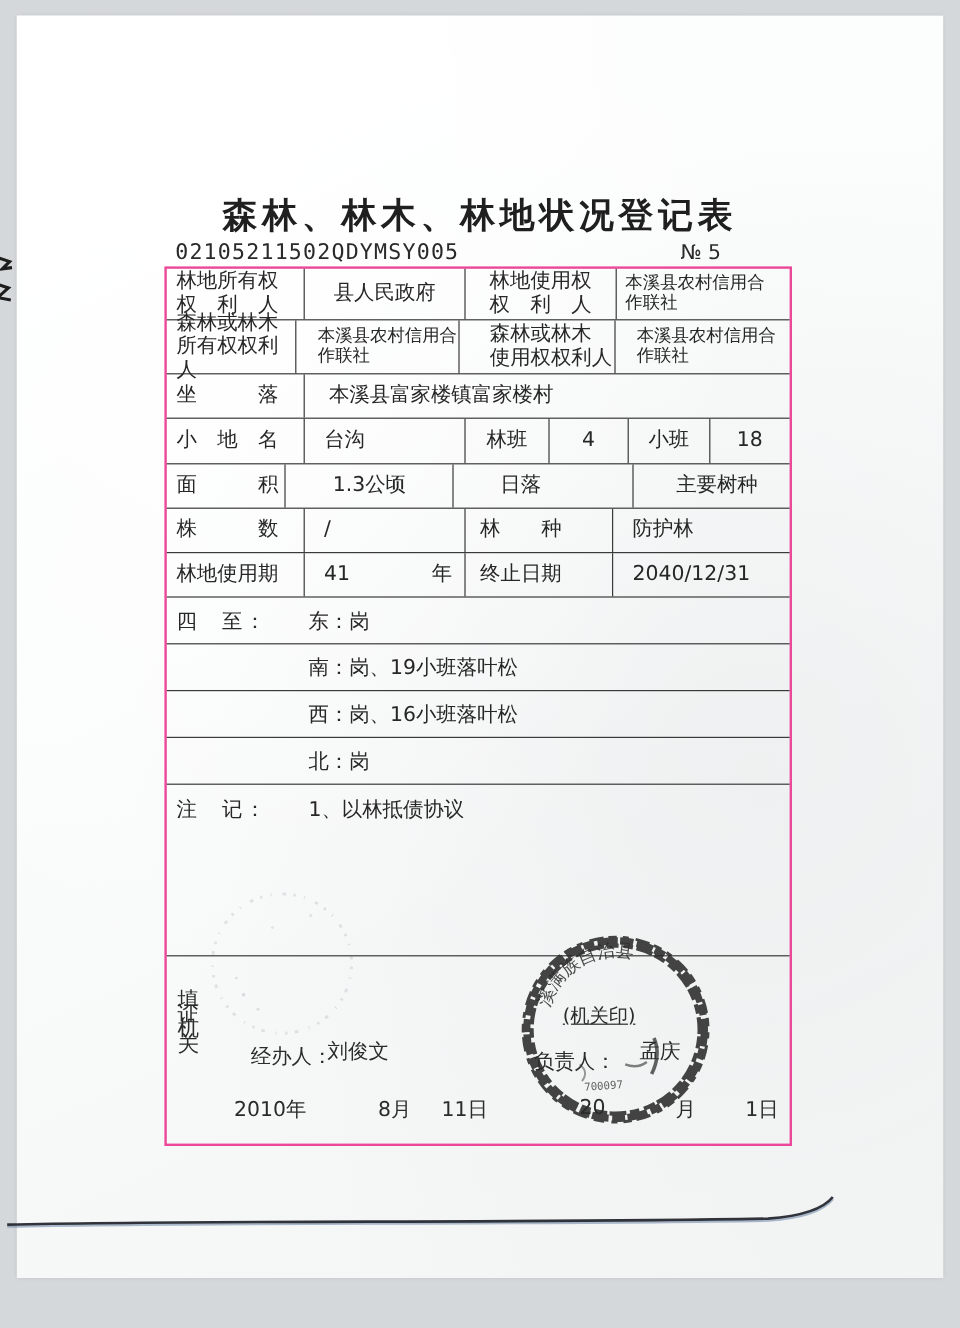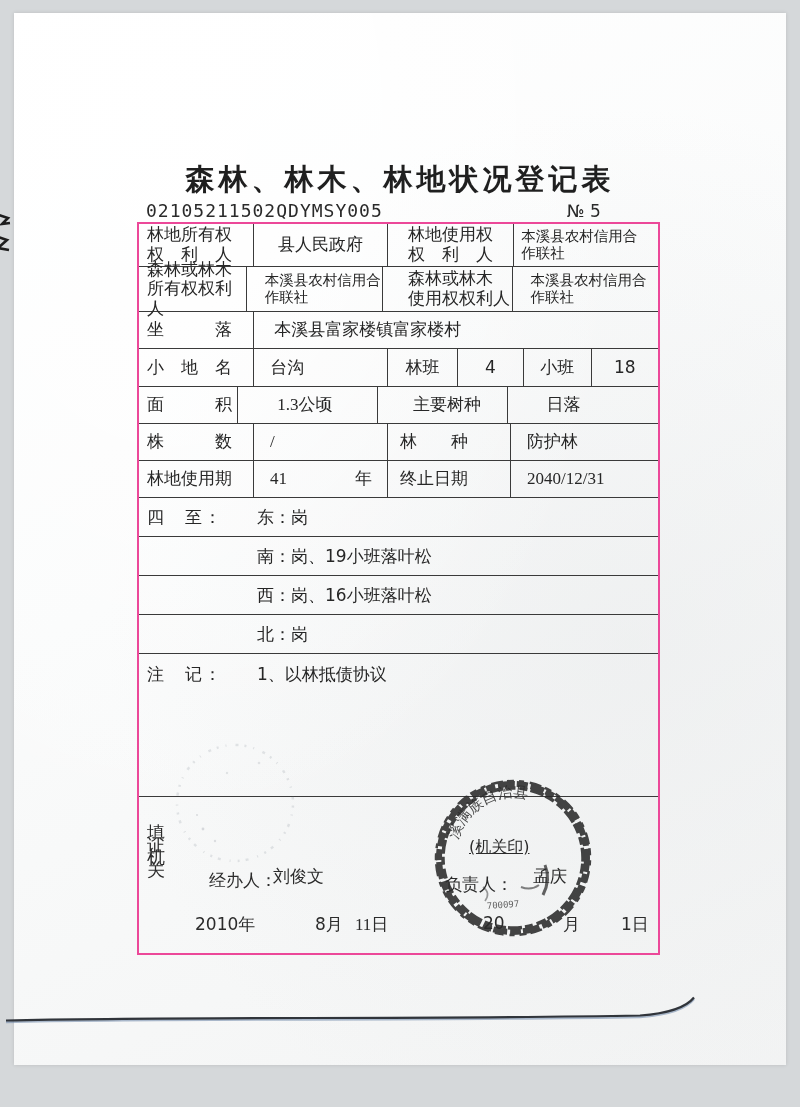--- a/index.html
+++ b/index.html
@@ -37,21 +37,21 @@
   }
   .trow{display:flex;border-bottom:1.5px solid #3a3a3a;box-sizing:border-box;}
   .trow:last-child{border-bottom:none;}
   .tcell{
     border-right:1.5px solid #3a3a3a;box-sizing:border-box;
     display:flex;align-items:center;font-size:17px;line-height:1.15;
     white-space:pre-line;overflow:visible;
   }
   .tcell:last-child{border-right:none;}
   .lab{padding-left:8px;color:#272727;}
-  .val{padding-left:16px;font-family:Liberation Serif, serif;}
+  .val{padding-left:16px;}
   .cen{justify-content:center;padding-left:0;}
   .small{font-size:14.5px;padding-left:7px;align-items:center;}
   
   .w0{width:116px;} .w1{width:135px;} .w2a{width:127px;} .w3a{width:145px;}
   .w2b{width:124px;} .w3b{width:148px;}
   .q0{width:116px;} .q1{width:135px;} .q2{width:70px;} .q3{width:67px;}
   .q4{width:68px;} .q5{width:67px;}
   .h1{height:43px;} .h2{height:45px;gap:11px;} .h3{height:37px;} .h4{height:38px;}
   .h5{height:37px;gap:23px;} .h6{height:37px;} .h7{height:37px;}
   .hb{height:39px;} .hn{height:143px;} .hf{height:157px;}
@@ -122,22 +122,22 @@
     <div class="tcell val q1">台沟</div>
     <div class="tcell cen q2">林班</div>
     <div class="tcell cen q3">4</div>
     <div class="tcell cen q4">小班</div>
     <div class="tcell cen q5">18</div>
   </div>
 
   <div class="trow h5">
     <div class="tcell lab w0">面　　　积</div>
     <div class="tcell val w1">1.3公顷</div>
+    <div class="tcell val w3b">日落</div>
     <div class="tcell lab w2b" style="padding-left:12px;">主要树种</div>
-    <div class="tcell val w3b">日落</div>
   </div>
 
   <div class="trow h6">
     <div class="tcell lab w0">株　　　数</div>
     <div class="tcell val w1">/</div>
     <div class="tcell lab w2b" style="padding-left:12px;">林　　种</div>
     <div class="tcell val w3b">防护林</div>
   </div>
 
   <div class="trow h7">
@@ -179,21 +179,21 @@
   <div class="trow hf">
     <div class="footcell">
       <span class="vauth">填证机关</span>
       <span class="fitem" style="left:70px;top:72px;">经办人：</span>
       <span class="fitem" style="left:134px;top:68px;">刘俊文</span>
       <span class="fitem" style="left:306px;top:76px;">负责人：</span>
       <span class="fitem" style="left:394px;top:68px;">孟庆</span>
       <span class="fitem" style="left:330px;top:40px;font-size:16px;text-decoration:underline;">(机关印)</span>
       <span class="fitem" style="left:56px;top:116px;">2010年</span>
       <span class="fitem" style="left:176px;top:116px;">8月</span>
-      <span class="fitem" style="left:216px;top:116px;font-family:Liberation Serif, serif;">11日</span>
+      <span class="fitem" style="left:229px;top:116px;">11日</span>
       <span class="fitem" style="left:344px;top:116px;">20</span>
       <span class="fitem" style="left:424px;top:116px;">月</span>
       <span class="fitem" style="left:482px;top:116px;">1日</span>
     </div>
   </div>
 </div>
 
 <svg class="faintstamp" viewBox="0 0 150 150">
   <circle cx="72" cy="70" r="58" fill="none" stroke="rgba(95,105,120,0.28)" stroke-width="2.5" stroke-dasharray="2 7 1 9 3 6" transform="rotate(30 72 70)"></circle>
   <circle cx="40" cy="96" r="1.4" fill="rgba(80,90,105,0.35)"></circle>

